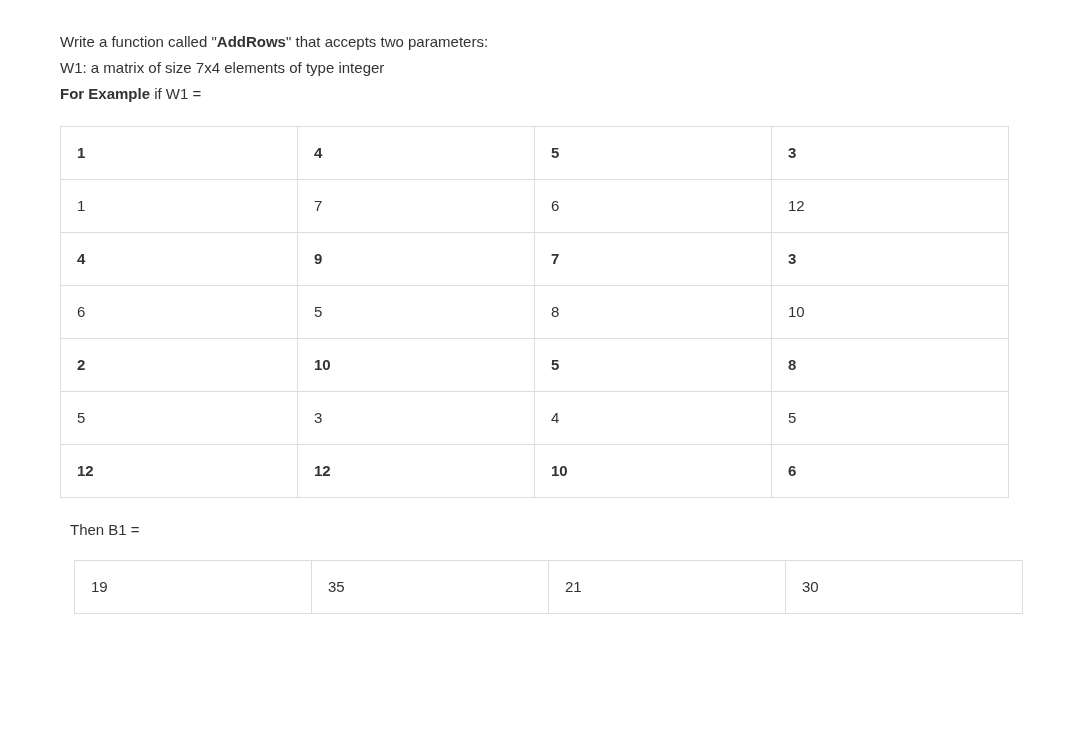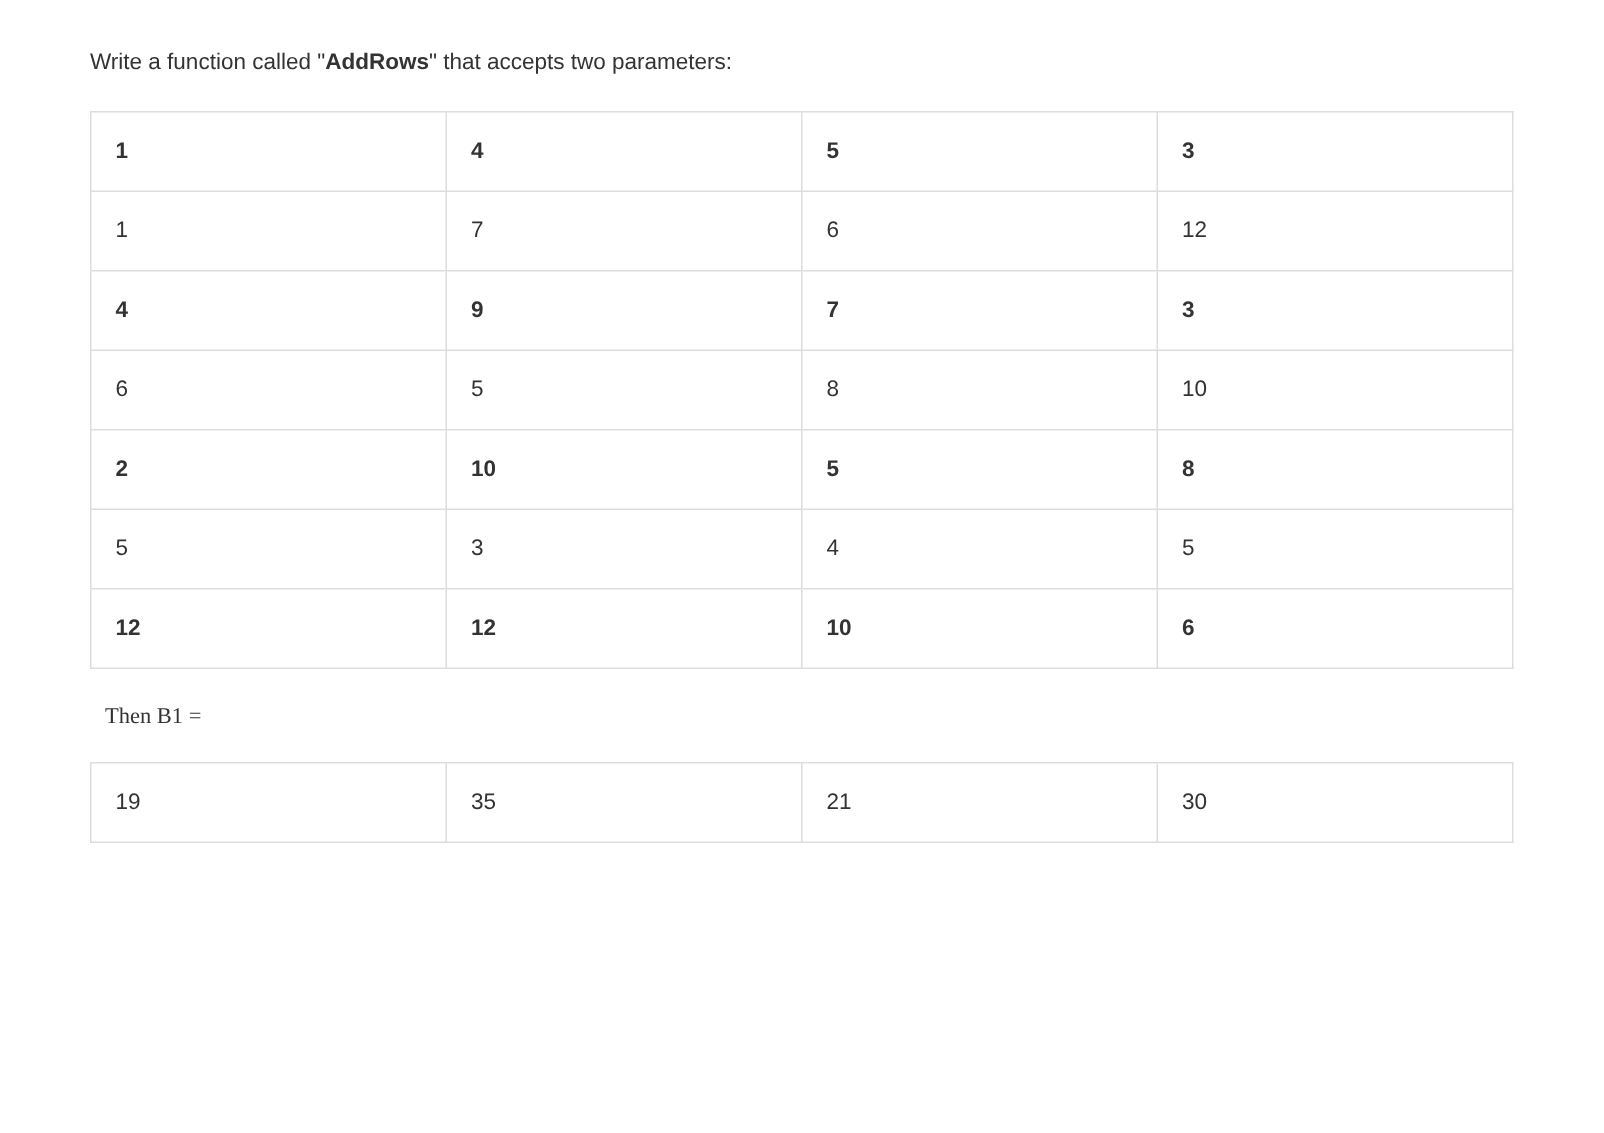--- a/index.html
+++ b/index.html
@@ -37,32 +37,36 @@
       text-align: left;
       font-size: 15px;
     }
     tr.bold-row td {
       font-weight: 700;
     }
     .then-label {
       margin-top: 11px;
       margin-bottom: 0;
       padding-left: 10px;
-      font-family: Liberation Serif, serif;
     }
     .result-table {
       margin-top: 18px;
+      margin-left: 14px;
     }
   </style>
 </head>
 <body>
 
 <div class="problem-text">
   <p>
     <span>Write a function called "</span><span class="bold">AddRows</span><span>" that accepts two parameters:</span>
+  </p>
+  <p>W1: a matrix of size 7x4 elements of type integer</p>
+  <p>
+    <span class="bold">For Example</span><span> if W1 =</span>
   </p>
 </div>
 
 <table>
   <tbody>
       <tr class="bold-row">
     <td>1</td>
     <td>4</td>
     <td>5</td>
     <td>3</td>

